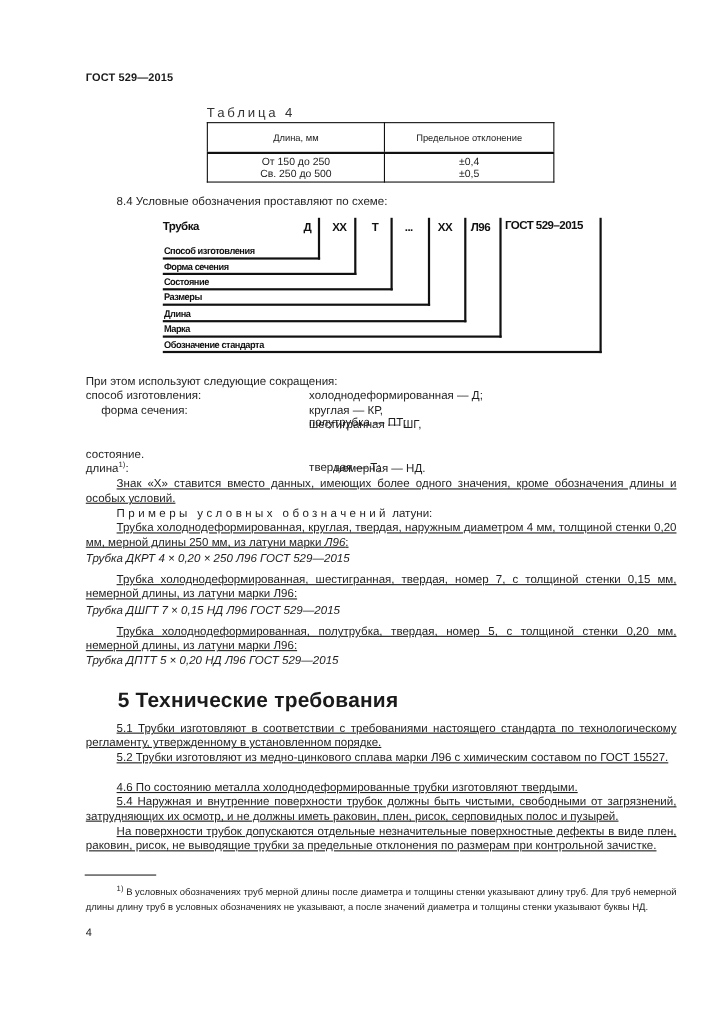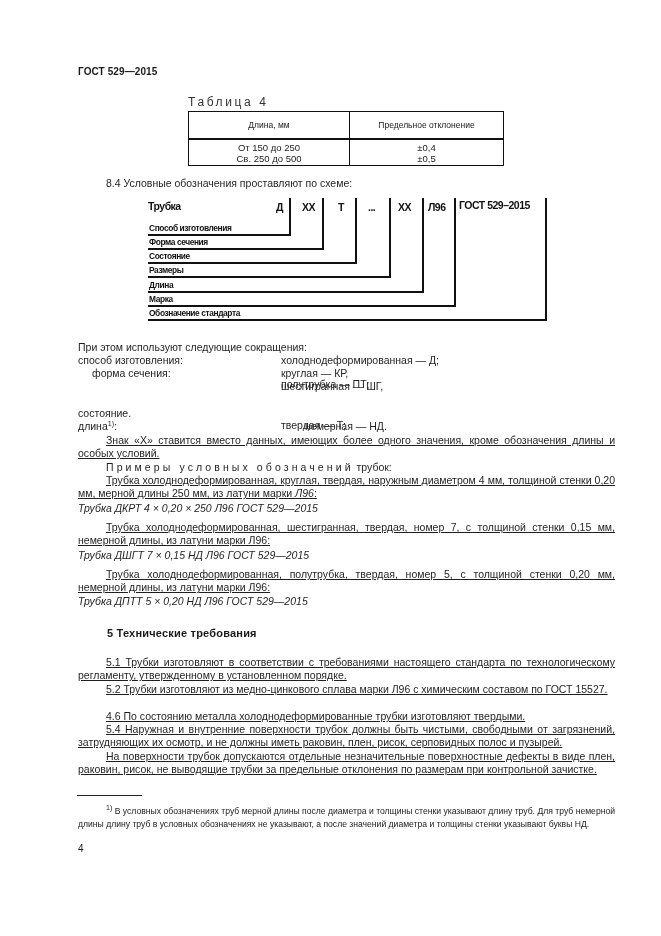--- a/index.html
+++ b/index.html
@@ -17,21 +17,21 @@
   .ind { text-indent: 28px; text-decoration: underline; }
   .spaced { letter-spacing: 3.1px; }
   .just { text-align: justify; }
   .ex { font-style: italic; text-align: left; font-size: 10.5px; }
   
   .sch { position: absolute; left: 148px; top: 196px; width: 400px; height: 126px; font-weight: bold; }
   .sch .lbl { position: absolute; font-size: 8.4px; letter-spacing: -0.4px; color: #111; transform: scaleY(1.05); }
   .sch .code { position: absolute; top: 5px; font-size: 10.5px; letter-spacing: -0.5px; color: #111; }
   .sch .vl { position: absolute; width: 2px; background: #111; }
   .sch .hl { position: absolute; height: 2px; background: #111; left: 0; }
-  .h5 { left: 107px; top: 627px; font-weight: bold; font-size: 11px; letter-spacing: 0.2px; }
+  .h5 { left: 107px; top: 627px; font-weight: bold; font-size: 19px; letter-spacing: 0.2px; }
   .fnsep { left: 77px; top: 795px; width: 65px; height: 1px; background: #222; }
   .fn { font-size: 8.6px; line-height: 12.5px; color: #222; }
   .pg { left: 78px; top: 843px; font-size: 10px; }
   sup { font-size: 7px; line-height: 0; }
 </style>
 </head>
 <body>
 
 <div class="abs hdr">ГОСТ 529—2015</div>
 
@@ -104,21 +104,21 @@
 <div class="abs p" style="left:281px; top:378px;">полутрубка — ПТ;</div>
 
 <div class="abs p" style="left:78px; top:407px;">состояние.</div>
 <div class="abs p" style="left:281px; top:419px;">твердая — Т;</div>
 
 <div class="abs p" style="left:78px; top:420px;"><span>длина</span><sup>1)</sup><span>:</span></div>
 <div class="abs p" style="left:281px; top:420px;padding-left:24px;">немерная — НД.</div>
 
 <div class="abs p ind just" style="left:78px; top:434px; width:537px;">Знак «Х» ставится вместо данных, имеющих более одного значения, кроме обозначения длины и особых условий.</div>
 
-<div class="abs p" style="left:106px; top:461px;"><span class="spaced">Примеры условных обозначений</span><span> трубок:</span></div>
+<div class="abs p" style="left:106px; top:461px;"><span class="spaced">Примеры условных обозначений</span><span> латуни:</span></div>
 
 <div class="abs p ind just" style="left:78px; top:474px; width:537px;"><span>Трубка холоднодеформированная, круглая, твердая, наружным диаметром 4 мм, толщиной стенки 0,20 мм, мерной длины 250 мм, из латуни марки </span><i>Л96</i><span>:</span></div>
 <div class="abs p ex" style="left:78px; top:502px; width:537px;">Трубка ДКРТ 4 × 0,20 × 250 Л96 ГОСТ 529—2015</div>
 
 <div class="abs p ind just" style="left:78px; top:521px; width:537px;">Трубка холоднодеформированная, шестигранная, твердая, номер 7, с толщиной стенки 0,15 мм, немерной длины, из латуни марки Л96:</div>
 <div class="abs p ex" style="left:78px; top:549px; width:537px;">Трубка ДШГТ 7 × 0,15 НД Л96 ГОСТ 529—2015</div>
 
 <div class="abs p ind just" style="left:78px; top:568px; width:537px;">Трубка холоднодеформированная, полутрубка, твердая, номер 5, с толщиной стенки 0,20 мм, немерной длины, из латуни марки Л96:</div>
 <div class="abs p ex" style="left:78px; top:595px; width:537px;">Трубка ДПТТ 5 × 0,20 НД Л96 ГОСТ 529—2015</div>
 

